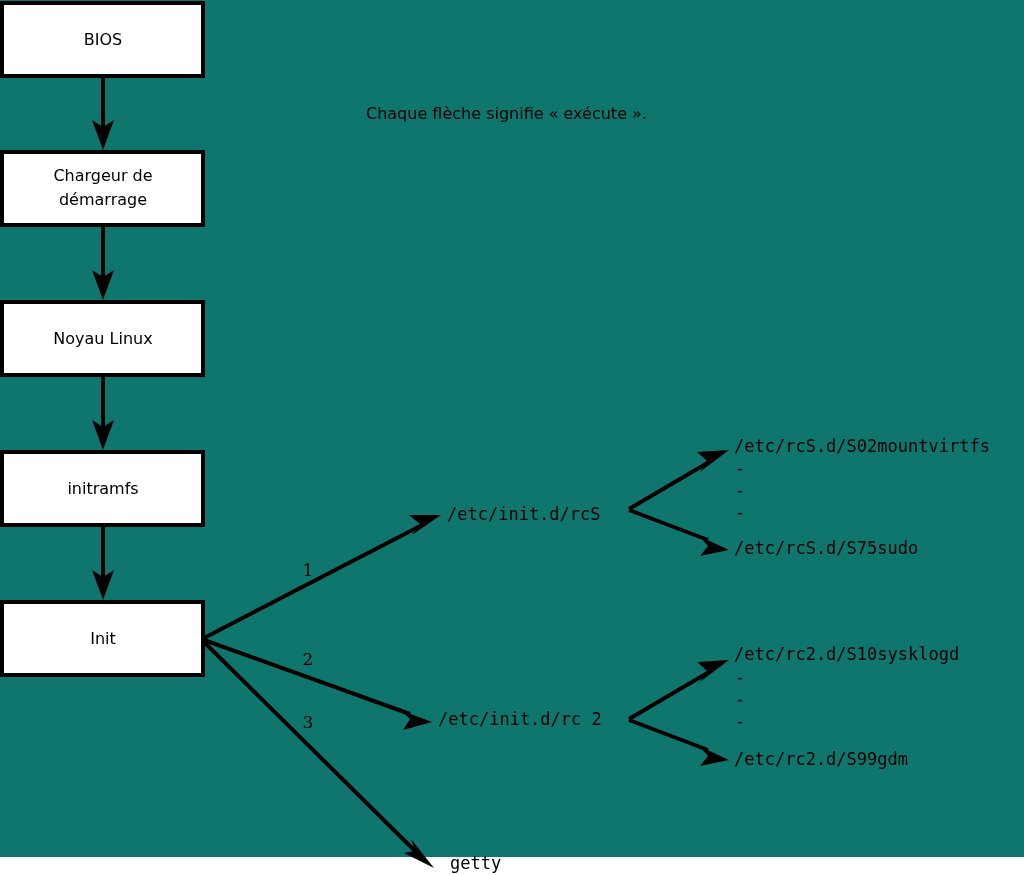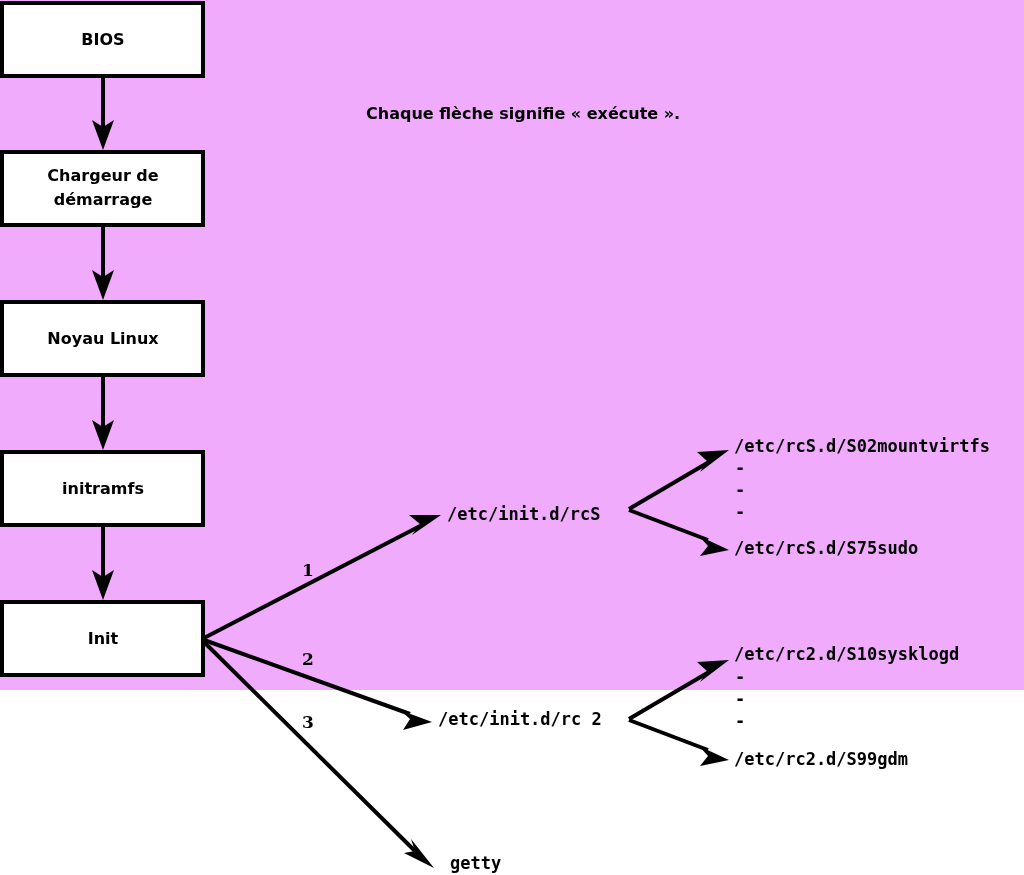--- a/index.html
+++ b/index.html
@@ -9,23 +9,22 @@
   }
   body {
     width: 1024px;
     height: 875px;
     overflow: hidden;
     font-family: "DejaVu Sans", sans-serif;
   }
   #diagram-root {
     position: relative;
     width: 1024px;
-    height: 690px;
-    background: #f0abfc;
-    font-weight: bold;
+    height: 857px;
+    background: #0f766e;
   }
   svg#diagram {
     display: block;
     width: 1024px;
     height: 875px;
   }
   .node-box {
     fill: #ffffff;
     stroke: #000000;
     stroke-width: 4;

